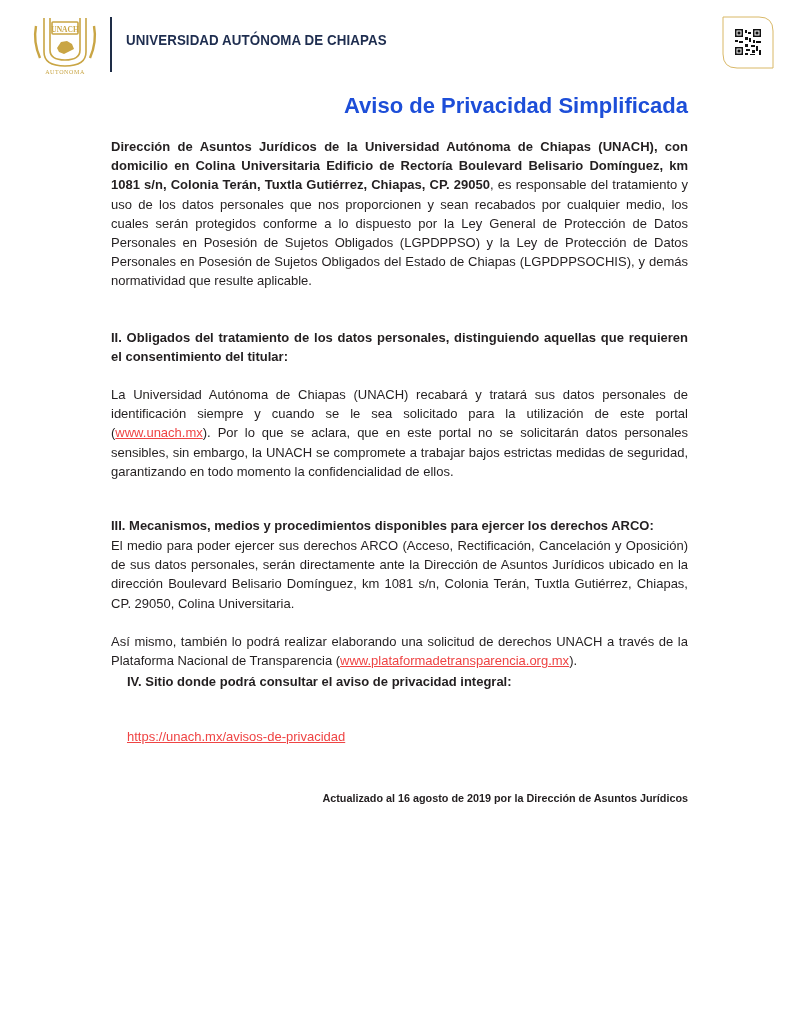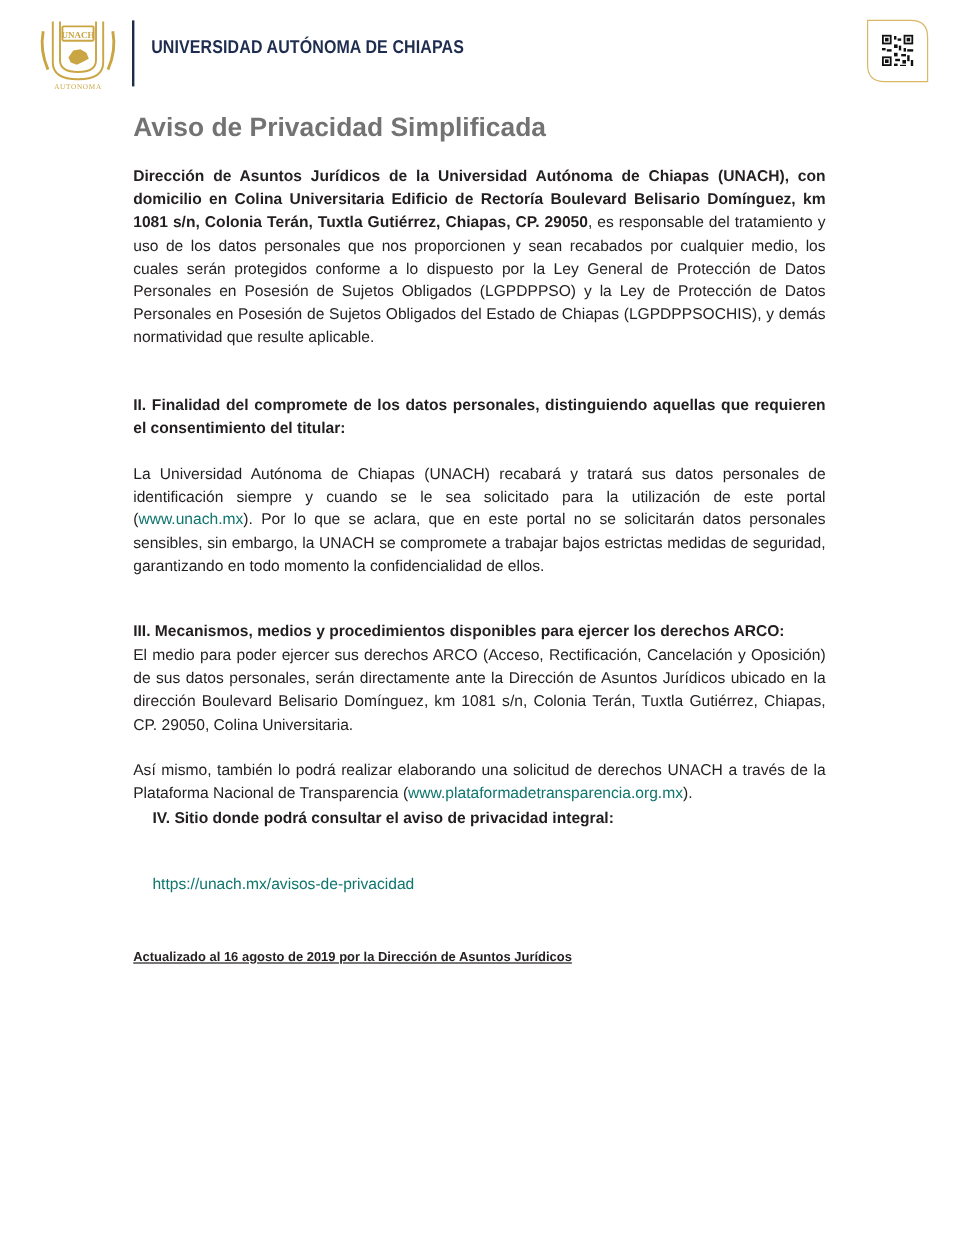--- a/index.html
+++ b/index.html
@@ -60,51 +60,52 @@
       position: absolute;
       left: 111px;
       top: 0;
       width: 577px;
     }
     .title {
       position: absolute;
       left: 0;
       top: 93px;
       width: 577px;
-      text-align: left;
+      text-align: right;
       font-weight: bold;
       font-size: 22px;
-      color: #737373;
+      color: #1d4ed8;
       white-space: nowrap;
     }
     .para {
       position: absolute;
       left: 0;
       width: 577px;
       font-size: 13px;
       line-height: 19.2px;
       text-align: justify;
       color: #231f20;
     }
     .bold { font-weight: bold; }
     .link {
-      color: #0f766e;
+      color: #ef4444;
+      text-decoration: underline;
       cursor: pointer;
       margin-top: 20px;
     }
     .footer-note {
       position: absolute;
       left: 0;
       top: 792px;
       width: 577px;
+      text-align: right;
       font-weight: bold;
       font-size: 10.8px;
       color: #231f20;
       white-space: nowrap;
-      text-decoration: underline;
     }
   </style>
 </head>
 <body>
 
 <div class="header">
 
   <svg class="logo" viewBox="0 0 70 62">
     <g fill="none" stroke="#c9a544" stroke-width="1.6">
       <path d="M14 4 L14 38 Q14 52 35 52 Q56 52 56 38 L56 4"></path>
@@ -156,21 +157,21 @@
   </svg>
 </div>
 
 <div class="content">
   <div class="title">Aviso de Privacidad Simplificada</div>
 
   <div class="para" style="top:137px;">
     <span class="bold">Dirección de Asuntos Jurídicos de la Universidad Autónoma de Chiapas (UNACH), con domicilio en Colina Universitaria Edificio de Rectoría Boulevard Belisario Domínguez, km 1081 s/n, Colonia Terán, Tuxtla Gutiérrez, Chiapas, CP. 29050</span><span>, es responsable del tratamiento y uso de los datos personales que nos proporcionen y sean recabados por cualquier medio, los cuales serán protegidos conforme a lo dispuesto por la Ley General de Protección de Datos Personales en Posesión de Sujetos Obligados (LGPDPPSO) y la Ley de Protección de Datos Personales en Posesión  de Sujetos Obligados del Estado de Chiapas (LGPDPPSOCHIS), y demás normatividad que resulte aplicable.</span>
   </div>
 
-  <div class="para bold" style="top:328px;">II. Finalidad del compromete de los datos personales, distinguiendo aquellas que requieren el consentimiento del titular:</div>
+  <div class="para bold" style="top:328px;">II. Obligados del tratamiento de los datos personales, distinguiendo aquellas que requieren el consentimiento del titular:</div>
 
   <div class="para" style="top:385px;">
     <span>La Universidad Autónoma de Chiapas (UNACH) recabará y tratará sus datos personales de identificación siempre y cuando se le sea solicitado para la utilización de este portal (</span><a class="link">www.unach.mx</a><span>). Por lo que se aclara, que en este portal no se solicitarán datos personales sensibles, sin embargo, la UNACH se compromete a trabajar bajos estrictas medidas de seguridad, garantizando en todo momento la confidencialidad de ellos.</span>
   </div>
 
   <div class="para bold" style="top:516px;">III. Mecanismos, medios y procedimientos disponibles para ejercer los derechos ARCO:</div>
 
   <div class="para" style="top:536px;">El medio para poder ejercer sus derechos ARCO (Acceso, Rectificación, Cancelación y Oposición) de sus datos personales, serán directamente ante la Dirección de Asuntos Jurídicos ubicado en la dirección Boulevard Belisario Domínguez, km 1081 s/n, Colonia Terán, Tuxtla Gutiérrez, Chiapas, CP. 29050, Colina Universitaria.</div>
 
   <div class="para" style="top:632px;">

